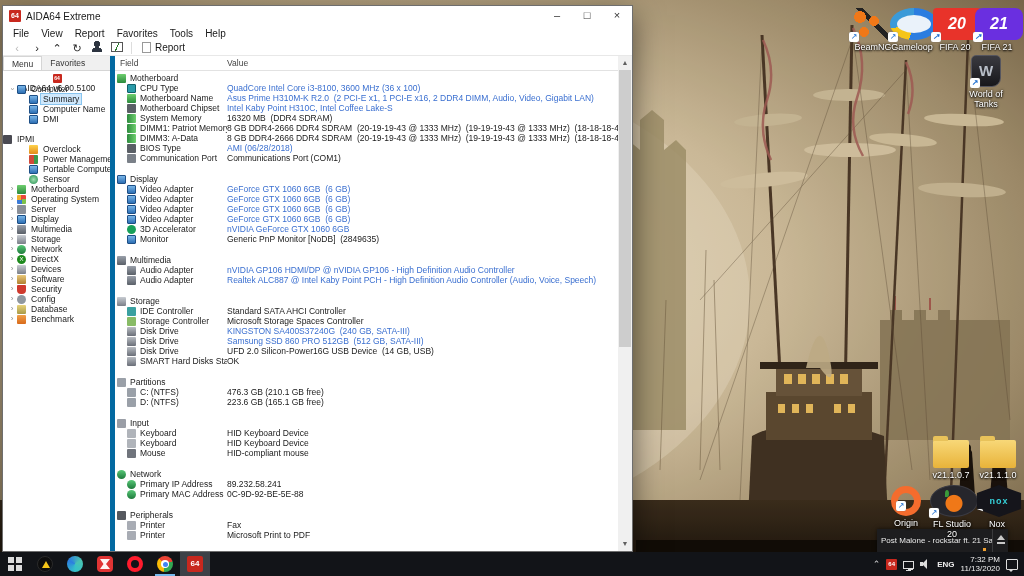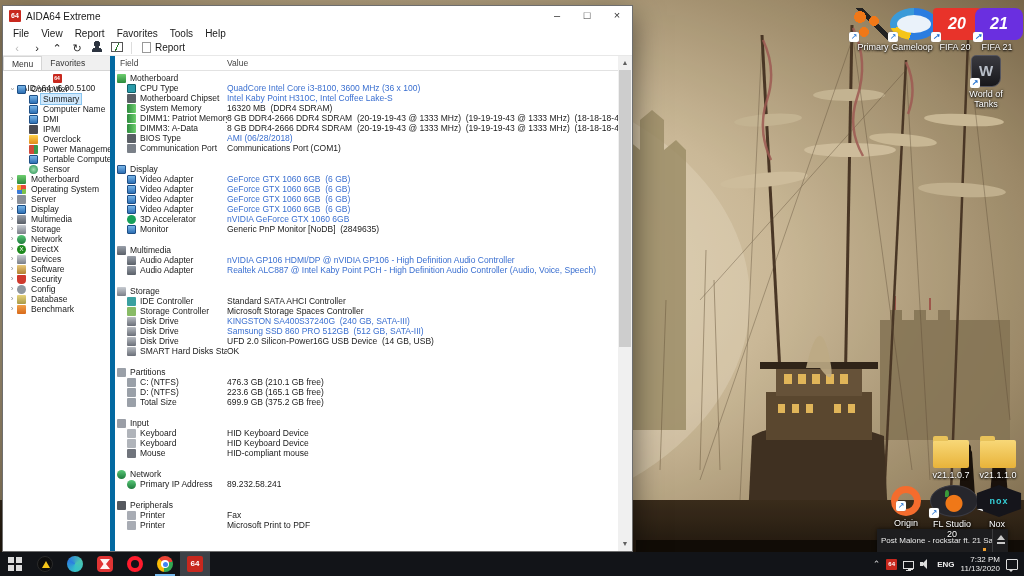--- a/index.html
+++ b/index.html
@@ -301,21 +301,21 @@
               <span class="tl sel">Summary</span>
             </div>
             <div class="tree-item" style="padding-left: 26px;">
               <span class="ti ic-computer-name"></span>
               <span class="tl">Computer Name</span>
             </div>
             <div class="tree-item" style="padding-left: 26px;">
               <span class="ti ic-dmi"></span>
               <span class="tl">DMI</span>
             </div>
-            <div class="tree-item" style="padding-left: 26px;">
+            <div class="tree-item" style=" margin-top: 10px;">
               <span class="ti ic-ipmi"></span>
               <span class="tl">IPMI</span>
             </div>
             <div class="tree-item" style="padding-left: 26px;">
               <span class="ti ic-overclock"></span>
               <span class="tl">Overclock</span>
             </div>
             <div class="tree-item" style="padding-left: 26px;">
               <span class="ti ic-power-management"></span>
               <span class="tl">Power Management</span>
@@ -410,20 +410,25 @@
               <div class="chead">
                 <span class="ci ic-motherboard"></span>
                 <span>Motherboard</span>
               </div>
               <div class="crow">
                 <span class="ci ic-cpu"></span>
                 <span class="cfield">CPU Type</span>
                 <span class="cval link">QuadCore Intel Core i3-8100, 3600 MHz (36 x 100)</span>
               </div>
               <div class="crow">
+                <span class="ci ic-motherboard"></span>
+                <span class="cfield">Motherboard Name</span>
+                <span class="cval link">Asus Prime H310M-K R2.0  (2 PCI-E x1, 1 PCI-E x16, 2 DDR4 DIMM, Audio, Video, Gigabit LAN)</span>
+              </div>
+              <div class="crow">
                 <span class="ci ic-chipset"></span>
                 <span class="cfield">Motherboard Chipset</span>
                 <span class="cval link">Intel Kaby Point H310C, Intel Coffee Lake-S</span>
               </div>
               <div class="crow">
                 <span class="ci ic-memory"></span>
                 <span class="cfield">System Memory</span>
                 <span class="cval">16320 MB  (DDR4 SDRAM)</span>
               </div>
               <div class="crow">
@@ -543,25 +548,20 @@
               <div class="crow">
                 <span class="ci ic-partition"></span>
                 <span class="cfield">C: (NTFS)</span>
                 <span class="cval">476.3 GB (210.1 GB free)</span>
               </div>
               <div class="crow">
                 <span class="ci ic-partition"></span>
                 <span class="cfield">D: (NTFS)</span>
                 <span class="cval">223.6 GB (165.1 GB free)</span>
               </div>
-              <div class="crow">
-                <span class="ci ic-partition"></span>
-                <span class="cfield">Total Size</span>
-                <span class="cval">699.9 GB (375.2 GB free)</span>
-              </div>
             </div>
             <div class="csection">
               <div class="chead">
                 <span class="ci ic-input"></span>
                 <span>Input</span>
               </div>
               <div class="crow">
                 <span class="ci ic-keyboard"></span>
                 <span class="cfield">Keyboard</span>
                 <span class="cval">HID Keyboard Device</span>
@@ -579,20 +579,25 @@
             </div>
             <div class="csection">
               <div class="chead">
                 <span class="ci ic-network"></span>
                 <span>Network</span>
               </div>
               <div class="crow">
                 <span class="ci ic-net"></span>
                 <span class="cfield">Primary IP Address</span>
                 <span class="cval">89.232.58.241</span>
+              </div>
+              <div class="crow">
+                <span class="ci ic-net"></span>
+                <span class="cfield">Primary MAC Address</span>
+                <span class="cval">0C-9D-92-BE-5E-88</span>
               </div>
             </div>
             <div class="csection">
               <div class="chead">
                 <span class="ci ic-peripherals"></span>
                 <span>Peripherals</span>
               </div>
               <div class="crow">
                 <span class="ci ic-printer"></span>
                 <span class="cfield">Printer</span>
@@ -656,21 +661,21 @@
         <span>11/13/2020</span>
       </span>
       <span class="tray-ac"></span>
     </div>
   </div>
 
 <div class="desk-icon" style="left: 851px; top: 8px;">
       <div class="dk dk-beamng">
         <span class="scb">↗</span>
       </div>
-      <div class="dlabel">Primary</div>
+      <div class="dlabel">BeamNG</div>
     </div>
     <div class="desk-icon" style="left: 890px; top: 8px;">
       <div class="dk dk-gameloop">
         <span class="scb">↗</span>
       </div>
       <div class="dlabel">Gameloop</div>
     </div>
     <div class="desk-icon" style="left: 933px; top: 8px;">
       <div class="dk dk-fifa20">20<span class="scb">↗</span></div>
       <div class="dlabel">FIFA 20</div>

